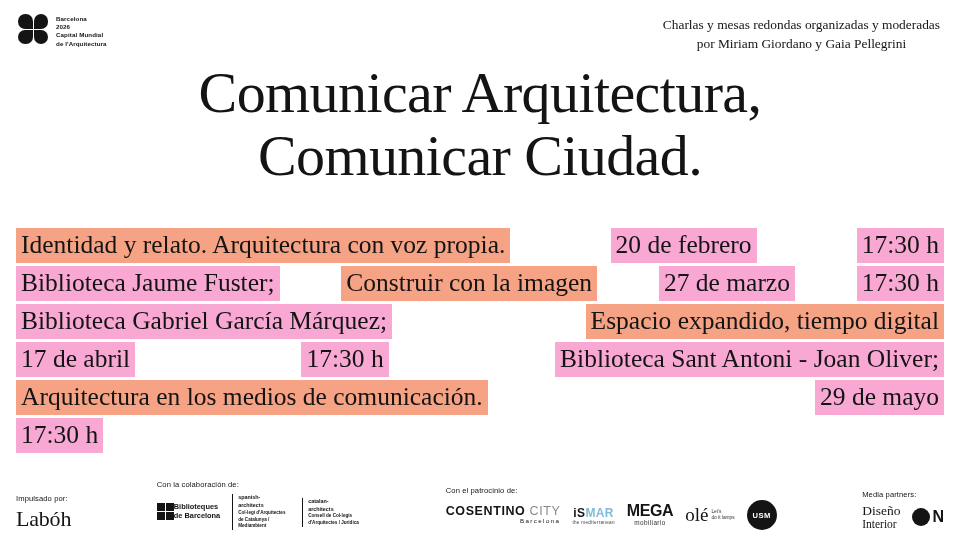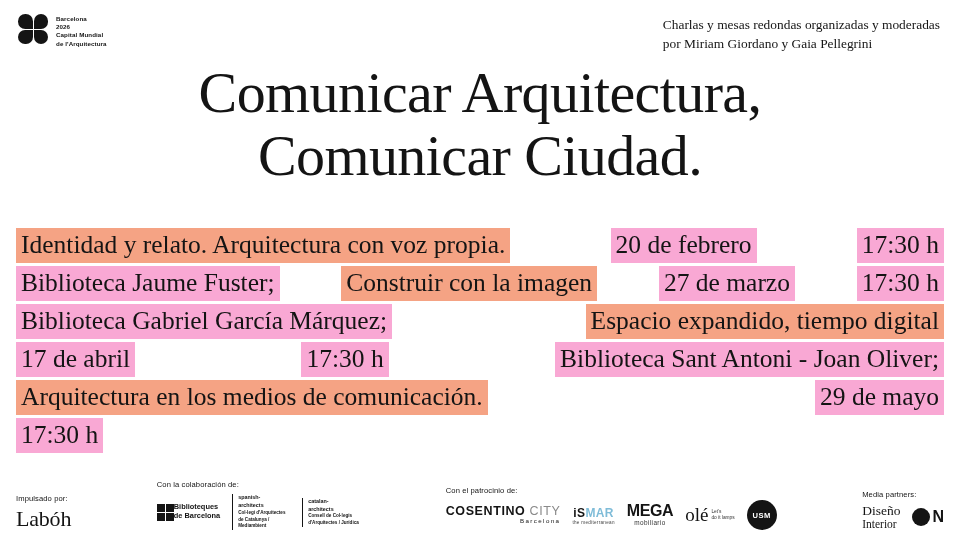--- a/index.html
+++ b/index.html
@@ -53,21 +53,21 @@
     letter-spacing: 0.1px;
     padding-top: 1px;
     color: #141414;
     font-weight: 700;
   }
   .brand-text div { white-space: nowrap; }
   .header-note {
     font-family: "Liberation Serif", serif;
     font-size: 13.4px;
     line-height: 1.38;
-    text-align: left;
+    text-align: center;
     color: #141414;
     padding-top: 2px;
   }
 
   
   .title-block {
     position: absolute;
     top: 62px;
     left: 0; right: 0;
     text-align: center;
@@ -126,21 +126,21 @@
   .logo-row { display: flex; align-items: center; gap: 12px; }
 
   .logo-laboh {
     font-family: "Liberation Serif", serif;
     font-size: 22px;
     letter-spacing: -0.2px;
     color: #141414;
     line-height: 1;
   }
 
-  .logo-bcn { display: flex; align-items: flex-end; gap: 0; }
+  .logo-bcn { display: flex; align-items: flex-start; gap: 0; }
   .logo-bcn-mark {
     width: 17px; height: 17px;
     display: grid;
     grid-template-columns: 1fr 1fr;
     grid-template-rows: 1fr 1fr;
     gap: 1px;
   }
   .logo-bcn-mark span { background: #141414; display: block; }
   .logo-bcn-text {
     font-family: "Liberation Sans", sans-serif;

